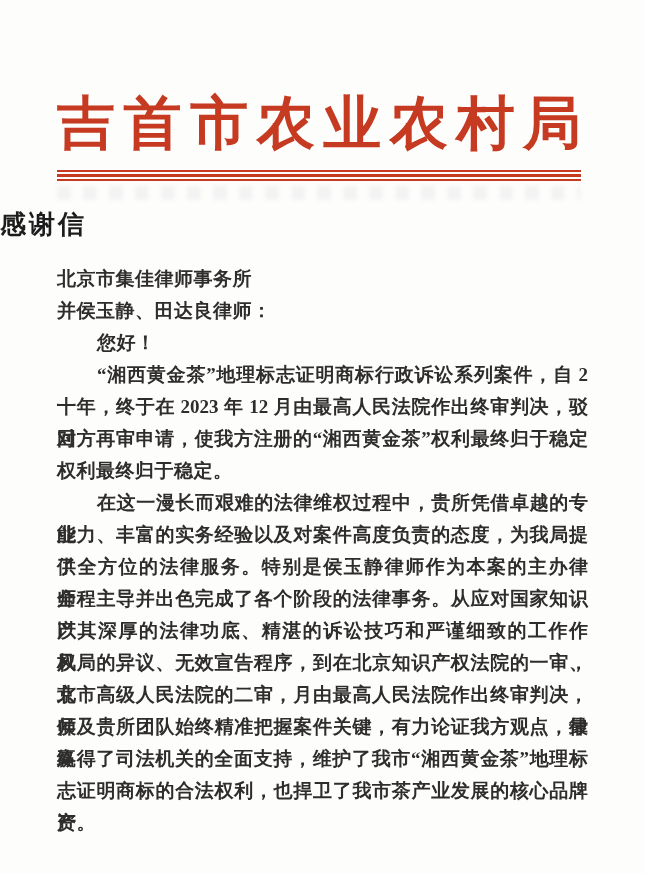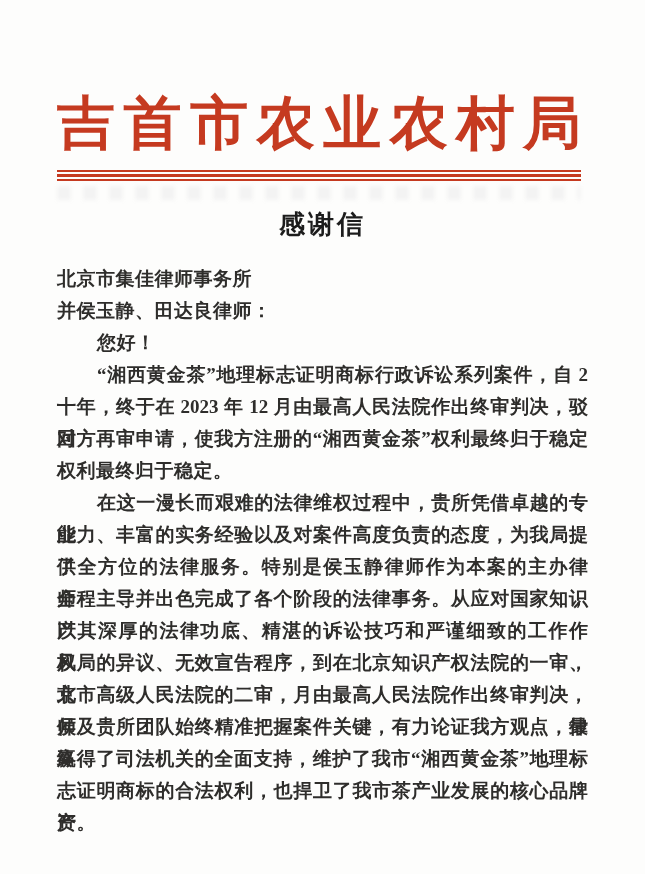--- a/index.html
+++ b/index.html
@@ -58,21 +58,21 @@
     );
     filter: blur(2px);
   }
   
   .title {
     position: absolute;
     left: 0;
     top: 205px;
     width: 645px;
     margin: 0;
-    text-align: center;
+    text-align: left;
     font-size: 26px;
     line-height: 40px;
     font-weight: 700;
     letter-spacing: 3px;
     color: #1c1c1c;
   }
   
   .letter-body {
     position: absolute;
     left: 57px;

